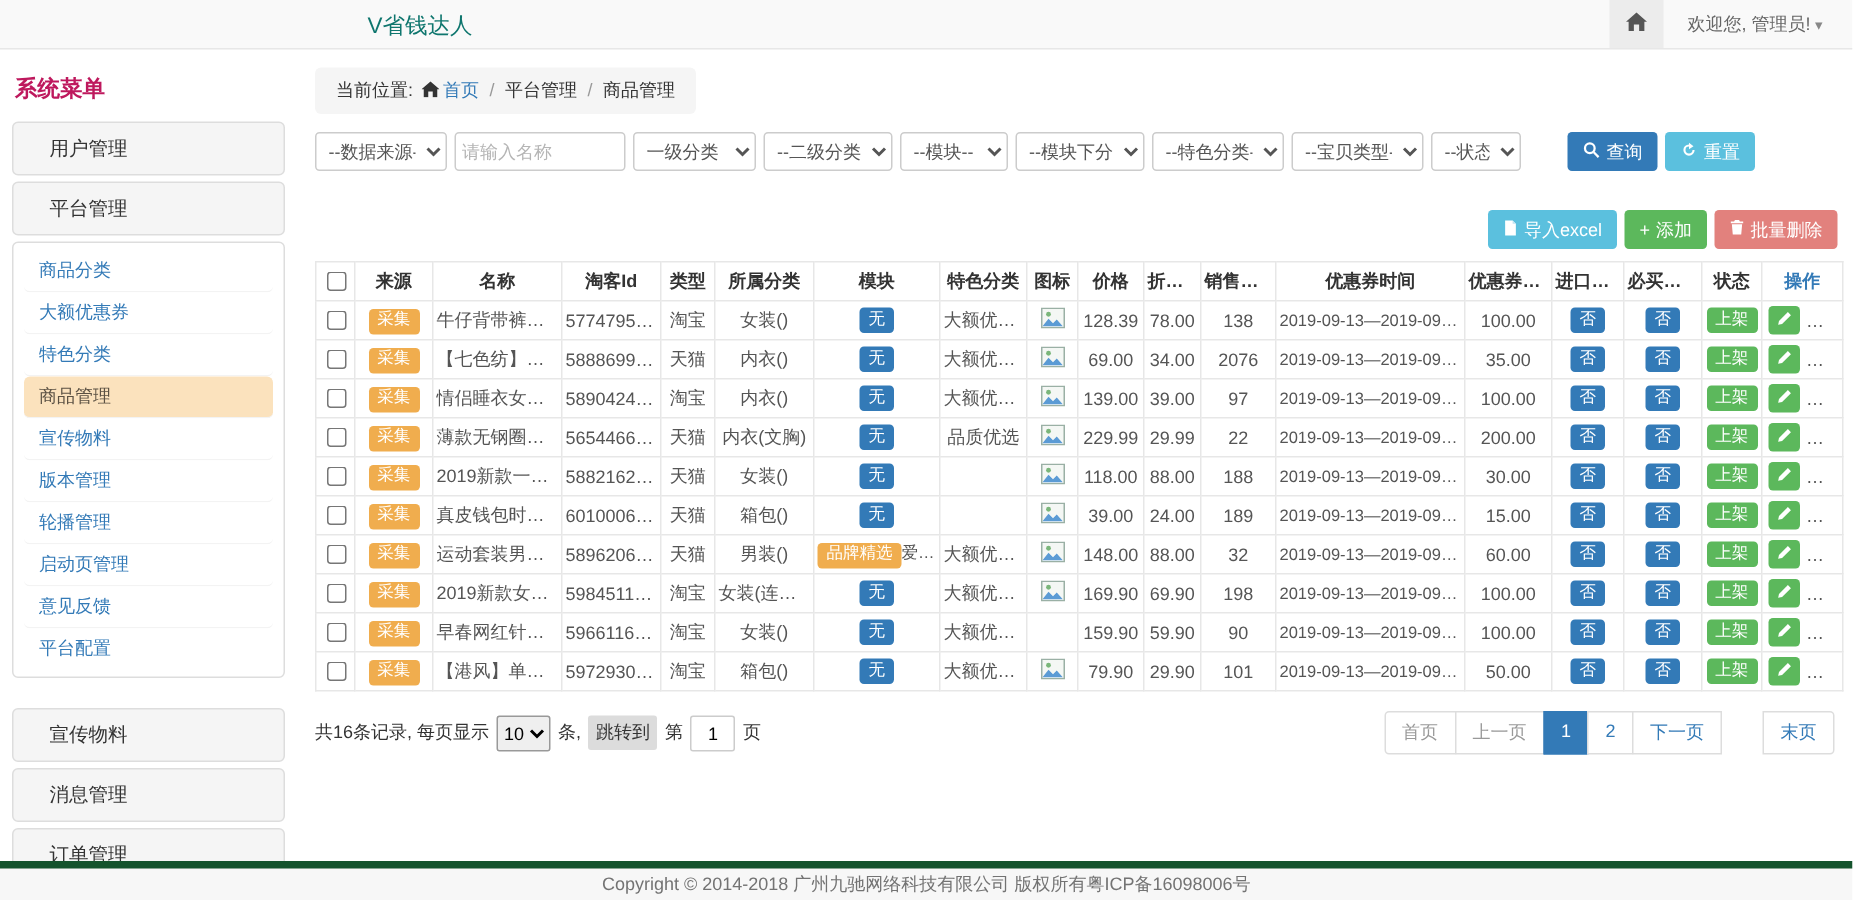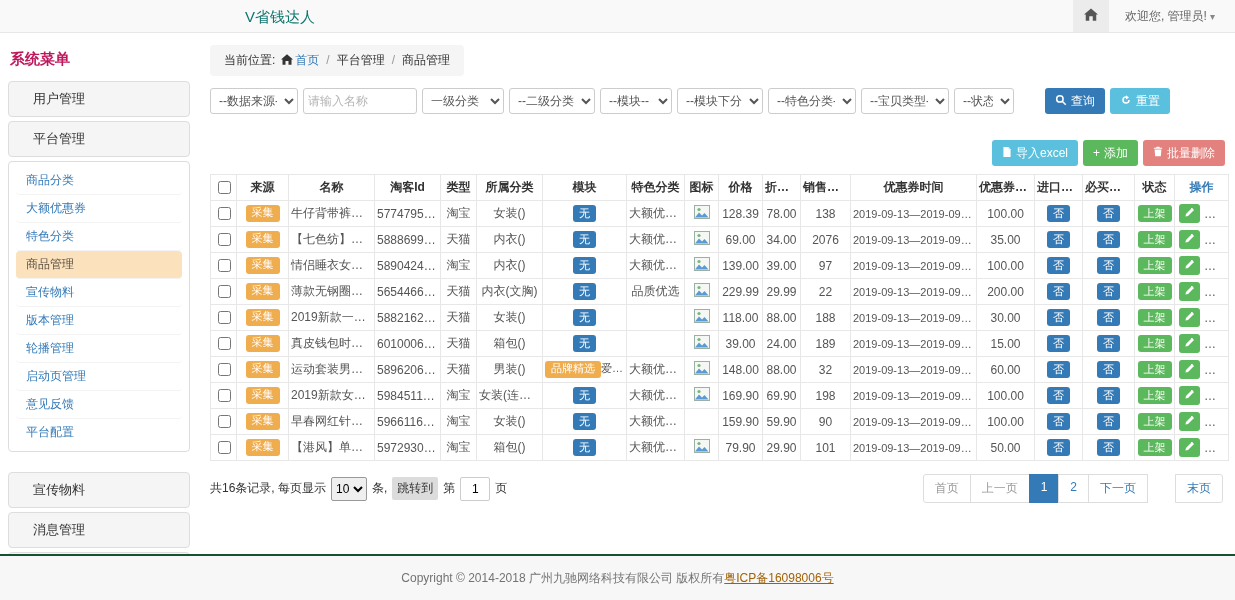--- a/index.html
+++ b/index.html
@@ -78,24 +78,24 @@
   .jump-chip { background:#dcdcdc; padding:3px 5px; border-radius:2px; cursor:pointer; }
   .jump-input { width:30px; height:24px; border:1px solid #ccc; border-radius:2px; text-align:center; font-size:12px; font-family:inherit; }
   .pager { display:flex; margin-right:2px; }
   .pager a { border:1px solid #ddd; padding:5px 11px; margin-left:-1px; color:#337ab7; background:#fff; font-size:12px; }
   .pager a:first-child { border-radius:3px 0 0 3px; }
   .pager a:last-child  { border-radius:0 3px 3px 0;margin-left:27px; }
   .pager a.disabled { color:#999; cursor:default; }
   .pager a.active { background:#337ab7; border-color:#337ab7; color:#fff; }
 
   
-  .footer { position:absolute; left:0; right:0; bottom:0; height:46px; background:#f7f7f7;
-            border-top:2px solid #14532d; display:flex; align-items:center; justify-content:center;
+  .footer { position:absolute; left:0; right:0; bottom:0; height:26px; background:#f7f7f7;
+            border-top:5px solid #14532d; display:flex; align-items:center; justify-content:center;
             color:#737373; z-index:5; font-size:12px; }
-  .footer a { color:#a16207;text-decoration:underline; }
+  .footer a { color:#737373; }
 </style>
 </head>
 <body>
 
 <div class="topbar">
   <span class="topbar-title">V省钱达人</span>
   <div class="topbar-right">
     <div class="home-box">
       <span>
         <svg width="14" height="13" viewBox="0 0 16 14">

